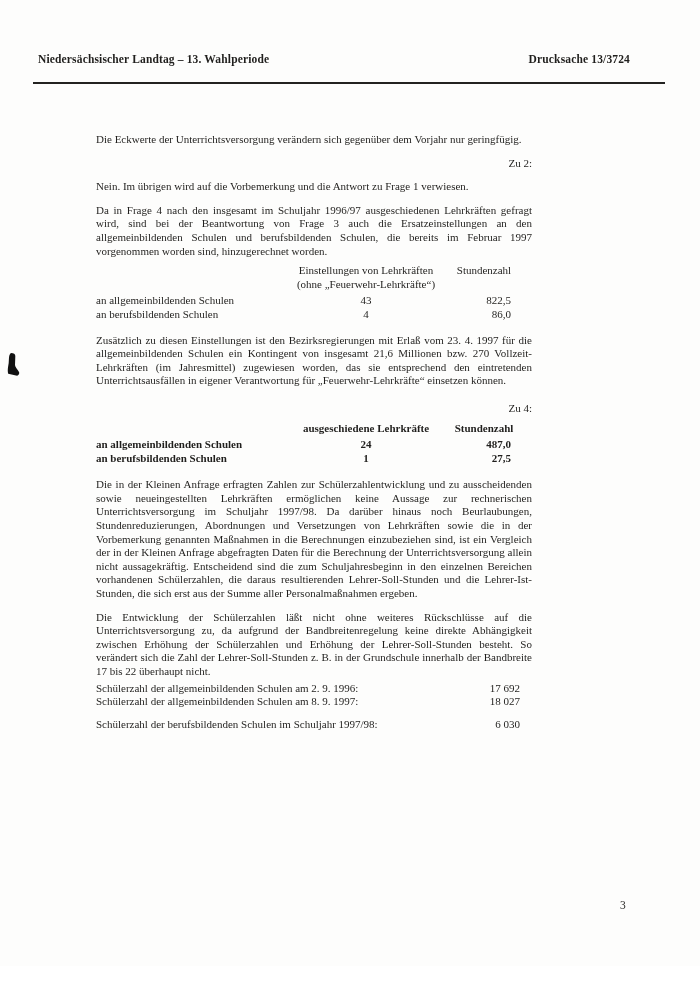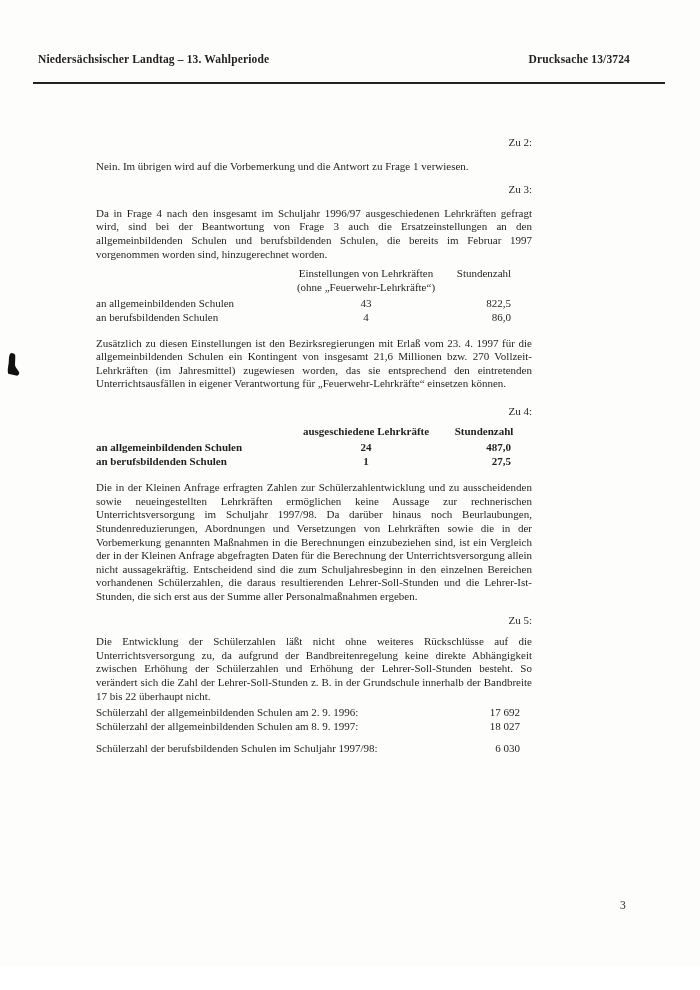--- a/index.html
+++ b/index.html
@@ -63,25 +63,25 @@
     <span>Drucksache 13/3724</span>
   </div>
   <div class="rule"></div>
 
   <svg class="blob" viewBox="0 0 13 23">
     <path d="M4 0 C7 0 8.5 1.2 8.3 3.5 L8 12 C8 14 10.5 16 12 19 C12.8 21 11.2 23.2 9 22.6 L1.2 20.8 C0.2 17.5 1.2 13.5 1.7 10 C2.2 6 1.5 1.5 4 0 Z" fill="#111"></path>
   </svg>
 
   <main class="content">
 
+    <p>Die Eckwerte der Unterrichtsversorgung verändern sich gegenüber dem Vorjahr nur geringfügig.</p>
 
     <p class="zu">Zu 2:</p>
     <p>Nein. Im übrigen wird auf die Vorbemerkung und die Antwort zu Frage 1 verwiesen.</p>
 
-    <p class="zu">Zu 3:</p>
     <p class="mb6">Da in Frage 4 nach den insgesamt im Schuljahr 1996/97 ausgeschiedenen Lehrkräften gefragt wird, sind bei der Beantwortung von Frage 3 auch die Ersatzeinstellungen an den allgemeinbildenden Schulen und berufsbildenden Schulen, die bereits im Februar 1997 vorgenommen worden sind, hinzugerechnet worden.</p>
 
     <div class="ttable">
       <div class="trow thead">
         <div class="c1"></div>
         <div class="c2">
           <span style="display:block">Einstellungen von Lehrkräften</span>
           <span style="display:block">(ohne „Feuerwehr-Lehrkräfte“)</span>
         </div>
         <div class="c3">Stundenzahl</div>
@@ -115,21 +115,20 @@
       </div>
       <div class="trow">
         <div class="c1">an berufsbildenden Schulen</div>
         <div class="c2">1</div>
         <div class="c3v">27,5</div>
       </div>
     </div>
 
     <p>Die in der Kleinen Anfrage erfragten Zahlen zur Schülerzahlentwicklung und zu ausscheidenden sowie neueingestellten Lehrkräften ermöglichen keine Aussage zur rechnerischen Unterrichtsversorgung im Schuljahr 1997/98. Da darüber hinaus noch Beurlaubungen, Stundenreduzierungen, Abordnungen und Versetzungen von Lehrkräften sowie die in der Vorbemerkung genannten Maßnahmen in die Berechnungen einzubeziehen sind, ist ein Vergleich der in der Kleinen Anfrage abgefragten Daten für die Berechnung der Unterrichtsversorgung allein nicht aussagekräftig. Entscheidend sind die zum Schuljahresbeginn in den einzelnen Bereichen vorhandenen Schülerzahlen, die daraus resultierenden Lehrer-Soll-Stunden und die Lehrer-Ist-Stunden, die sich erst aus der Summe aller Personalmaßnahmen ergeben.</p>
 
-    <p class="zu" style="margin-bottom:8px">Zu 5:</p>
     <p class="mb3">Die Entwicklung der Schülerzahlen läßt nicht ohne weiteres Rückschlüsse auf die Unterrichtsversorgung zu, da aufgrund der Bandbreitenregelung keine direkte Abhängigkeit zwischen Erhöhung der Schülerzahlen und Erhöhung der Lehrer-Soll-Stunden besteht. So verändert sich die Zahl der Lehrer-Soll-Stunden z. B. in der Grundschule innerhalb der Bandbreite 17 bis 22 überhaupt nicht.</p>
 
     <div class="figures">
       <div class="figrow">
         <span>Schülerzahl der allgemeinbildenden Schulen am 2. 9. 1996:</span>
         <span>17 692</span>
       </div>
       <div class="figrow">
         <span>Schülerzahl der allgemeinbildenden Schulen am 8. 9. 1997:</span>
         <span>18 027</span>

